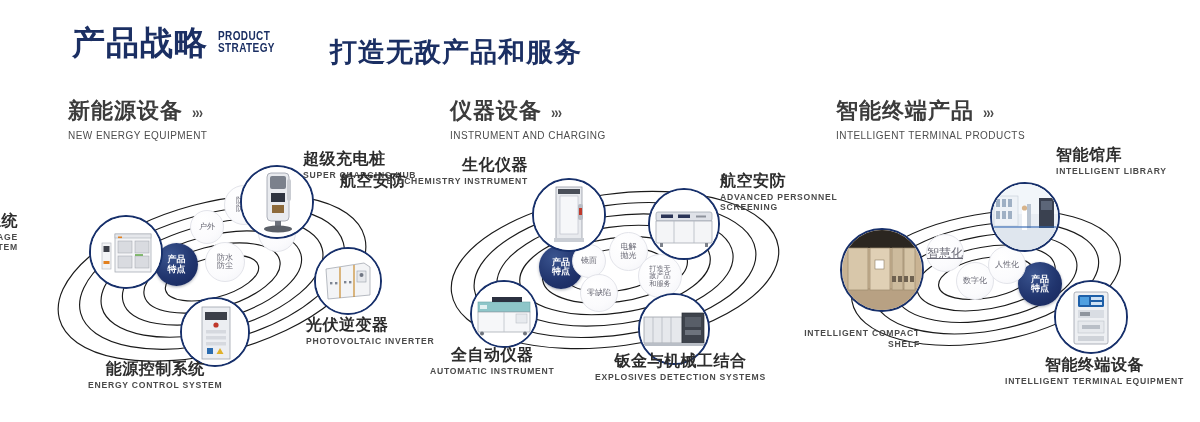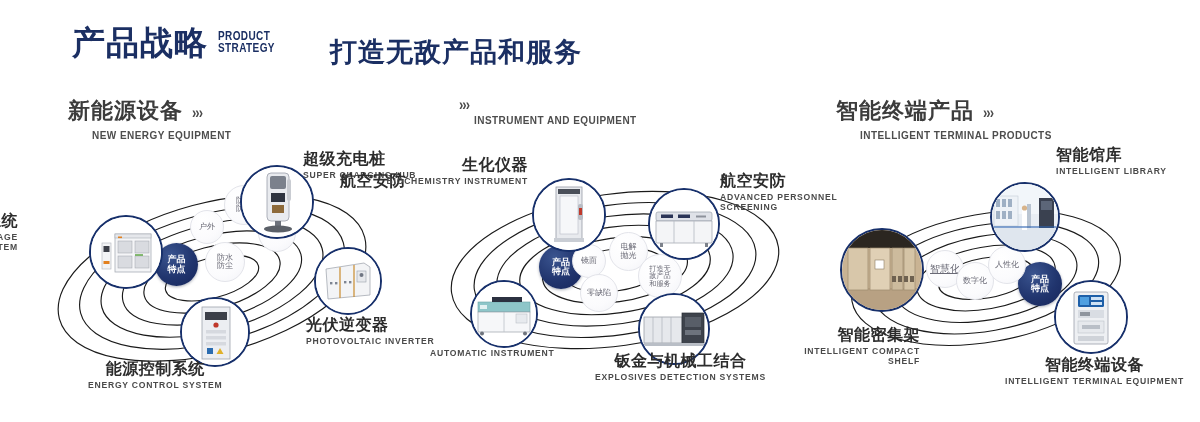--- a/index.html
+++ b/index.html
@@ -33,21 +33,21 @@
   .sec-head .cn{
     font-size:22px;font-weight:bold;color:#3c3c3c;letter-spacing:1px;
     white-space:nowrap;display:flex;align-items:center;
   }
   .sec-head .chev{
     margin-left:9px;color:#4a4a4a;font-size:13px;letter-spacing:-1px;
     font-weight:bold;transform:translateY(1px) scaleY(1.25);
   }
   .sec-head .en{
     margin-top:4px;font-size:10px;color:#4d4d4d;letter-spacing:.45px;
-    white-space:nowrap;font-weight:bold;margin-left:24px;
+    white-space:nowrap;font-weight:normal;
   }
 
   
   .group{position:absolute;}
   .rings{position:absolute;left:0;top:0;}
 
   .node{position:absolute;border-radius:50%;overflow:hidden;
     border:2.5px solid #17306b;background:#fff;}
   .node .art{position:absolute;left:0;top:0;width:100%;height:100%;}
 
@@ -89,23 +89,24 @@
   <div class="sec-head" style="left:68px;top:96px;">
     <div class="cn">
       <span>新能源设备</span>
       <span class="chev">›››</span>
     </div>
     <div class="en">NEW ENERGY EQUIPMENT</div>
   </div>
 
   <div class="sec-head" style="left:450px;top:96px;">
     <div class="cn">
+      <span>仪器设备</span>
       <span class="chev">›››</span>
     </div>
-    <div class="en">INSTRUMENT AND EQUIPMENT</div>
+    <div class="en">INSTRUMENT AND CHARGING</div>
   </div>
 
   <div class="sec-head" style="left:836px;top:96px;">
     <div class="cn">
       <span>智能终端产品</span>
       <span class="chev">›››</span>
     </div>
     <div class="en">INTELLIGENT TERMINAL PRODUCTS</div>
   </div>
 
@@ -307,20 +308,21 @@
     </div>
     <div class="cap right" style="left:-22px;top:6px;width:150px;">
       <div class="cn">生化仪器</div>
       <div class="en" style="white-space:normal;">BIOCHEMISTRY INSTRUMENT</div>
     </div>
     <div class="cap" style="left:320px;top:22px;width:120px;">
       <div class="cn">航空安防</div>
       <div class="en" style="white-space:normal;">ADVANCED PERSONNEL SCREENING</div>
     </div>
     <div class="cap center" style="left:30px;top:196px;">
+      <div class="cn">全自动仪器</div>
       <div class="en">AUTOMATIC INSTRUMENT</div>
     </div>
     <div class="cap center" style="left:195px;top:202px;">
       <div class="cn">钣金与机械工结合</div>
       <div class="en">EXPLOSIVES DETECTION SYSTEMS</div>
     </div>
   </div>
 
   <div class="group" style="left:800px;top:150px;width:400px;height:250px;">
 
@@ -333,21 +335,21 @@
         <ellipse cx="186" cy="128" rx="136" ry="64" transform="rotate(-10 186 128)"></ellipse>
       </g>
     </svg>
 
     <div class="bub core" style="left:218px;top:112px;width:44px;height:44px;font-size:9px;">
       <div>
         <b>产品</b>
         <b>特点</b>
       </div>
     </div>
-    <div class="bub" style="left:126px;top:100px;width:36px;height:36px;font-size:10px;text-decoration:underline;">智慧化</div>
+    <div class="bub" style="left:126px;top:84px;width:36px;height:36px;font-size:12px;text-decoration:underline;">智慧化</div>
     <div class="bub" style="left:156px;top:112px;width:36px;height:36px;font-size:8px;">数字化</div>
     <div class="bub" style="left:188px;top:96px;width:36px;height:36px;font-size:8px;">人性化</div>
 
     <div class="node" style="left:190px;top:32px;width:66px;height:66px;">
       <svg class="art" viewBox="0 0 66 66">
         <rect x="0" y="0" width="66" height="66" fill="#e9eef4"></rect>
         <rect x="0" y="0" width="66" height="30" fill="#f2f6fa"></rect>
         <rect x="0" y="44" width="66" height="22" fill="#dfe6ee"></rect>
         <rect x="2" y="12" width="24" height="30" fill="#eef2f7" stroke="#c3cbd6" stroke-width=".6"></rect>
         <g fill="#9fb0c4">
@@ -400,21 +402,20 @@
         <rect x="26" y="43" width="18" height="4" fill="#b9bfc7"></rect>
         <rect x="22" y="54" width="26" height="5" fill="#cfd3d9"></rect>
       </svg>
     </div>
 
     <div class="cap" style="left:256px;top:-4px;">
       <div class="cn">智能馆库</div>
       <div class="en">INTELLIGENT LIBRARY</div>
     </div>
     <div class="cap right" style="left:-20px;top:176px;width:140px;">
-      <div class="cn">智能密集架</div>
       <div class="en" style="white-space:normal;">INTELLIGENT COMPACT SHELF</div>
     </div>
     <div class="cap center" style="left:205px;top:206px;">
       <div class="cn">智能终端设备</div>
       <div class="en">INTELLIGENT TERMINAL EQUIPMENT</div>
     </div>
   </div>
 
 </div>
 

